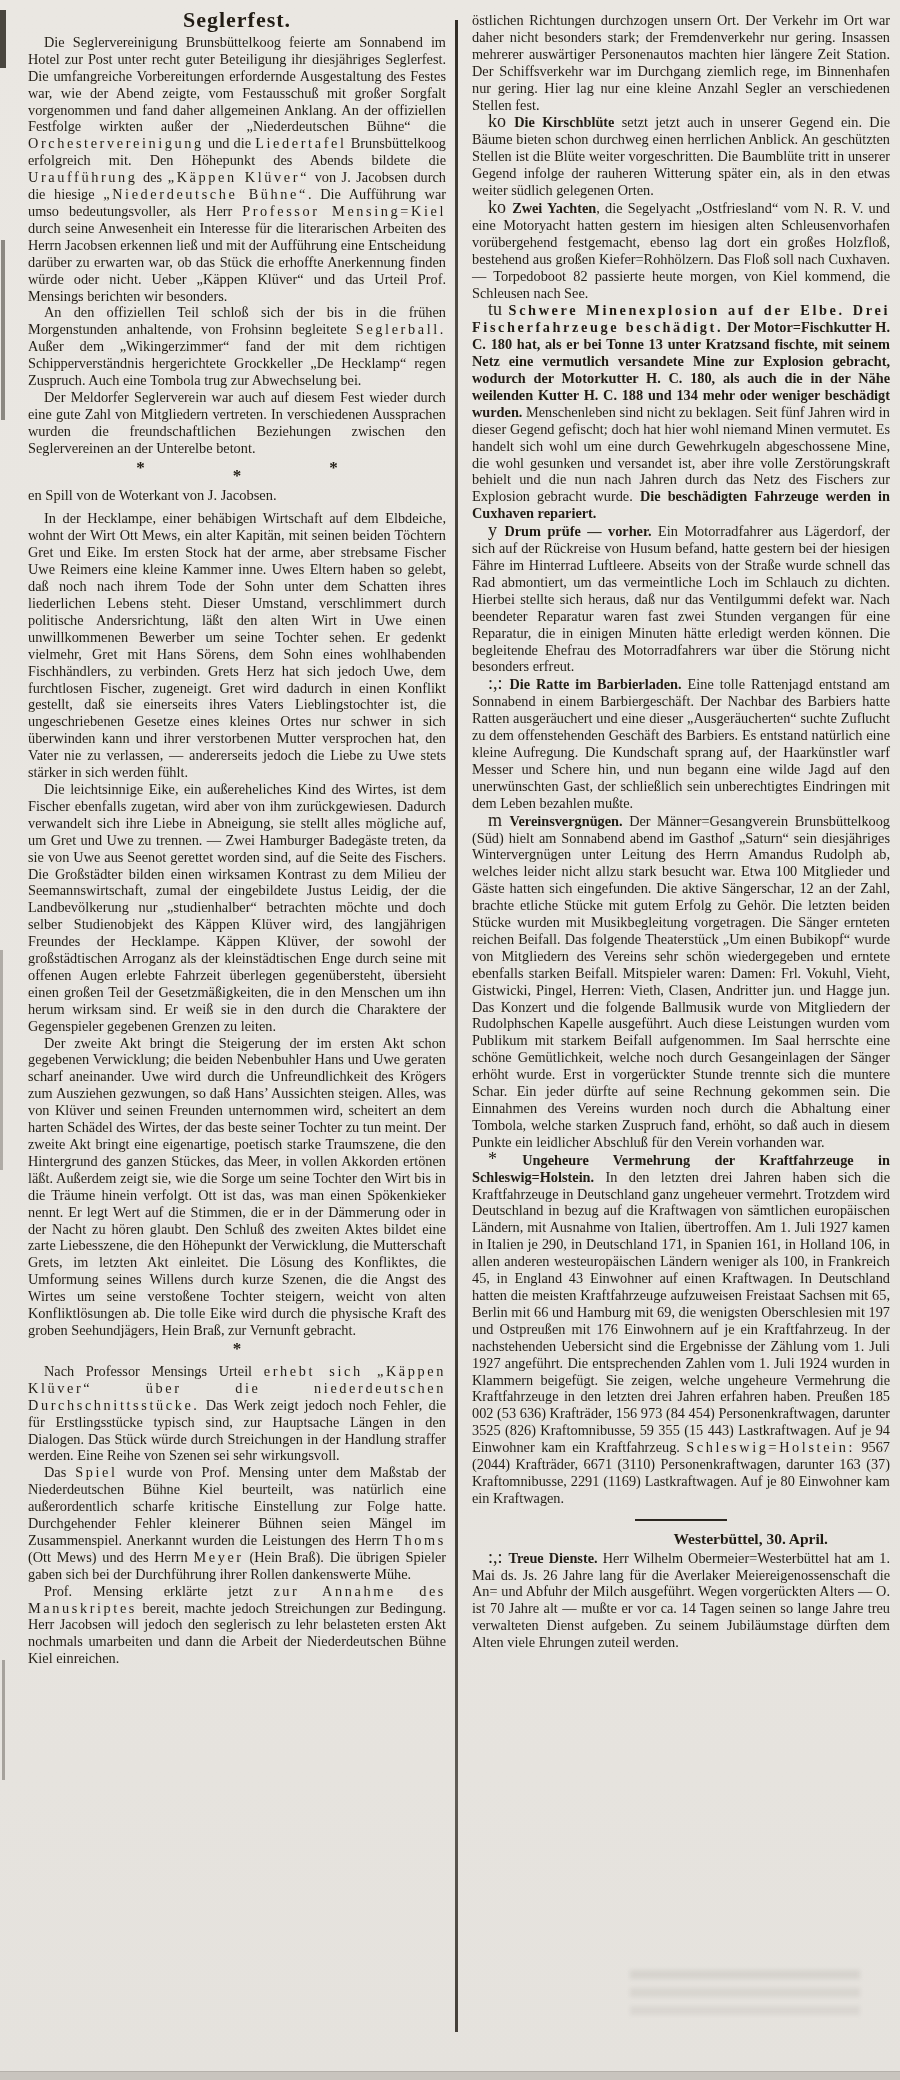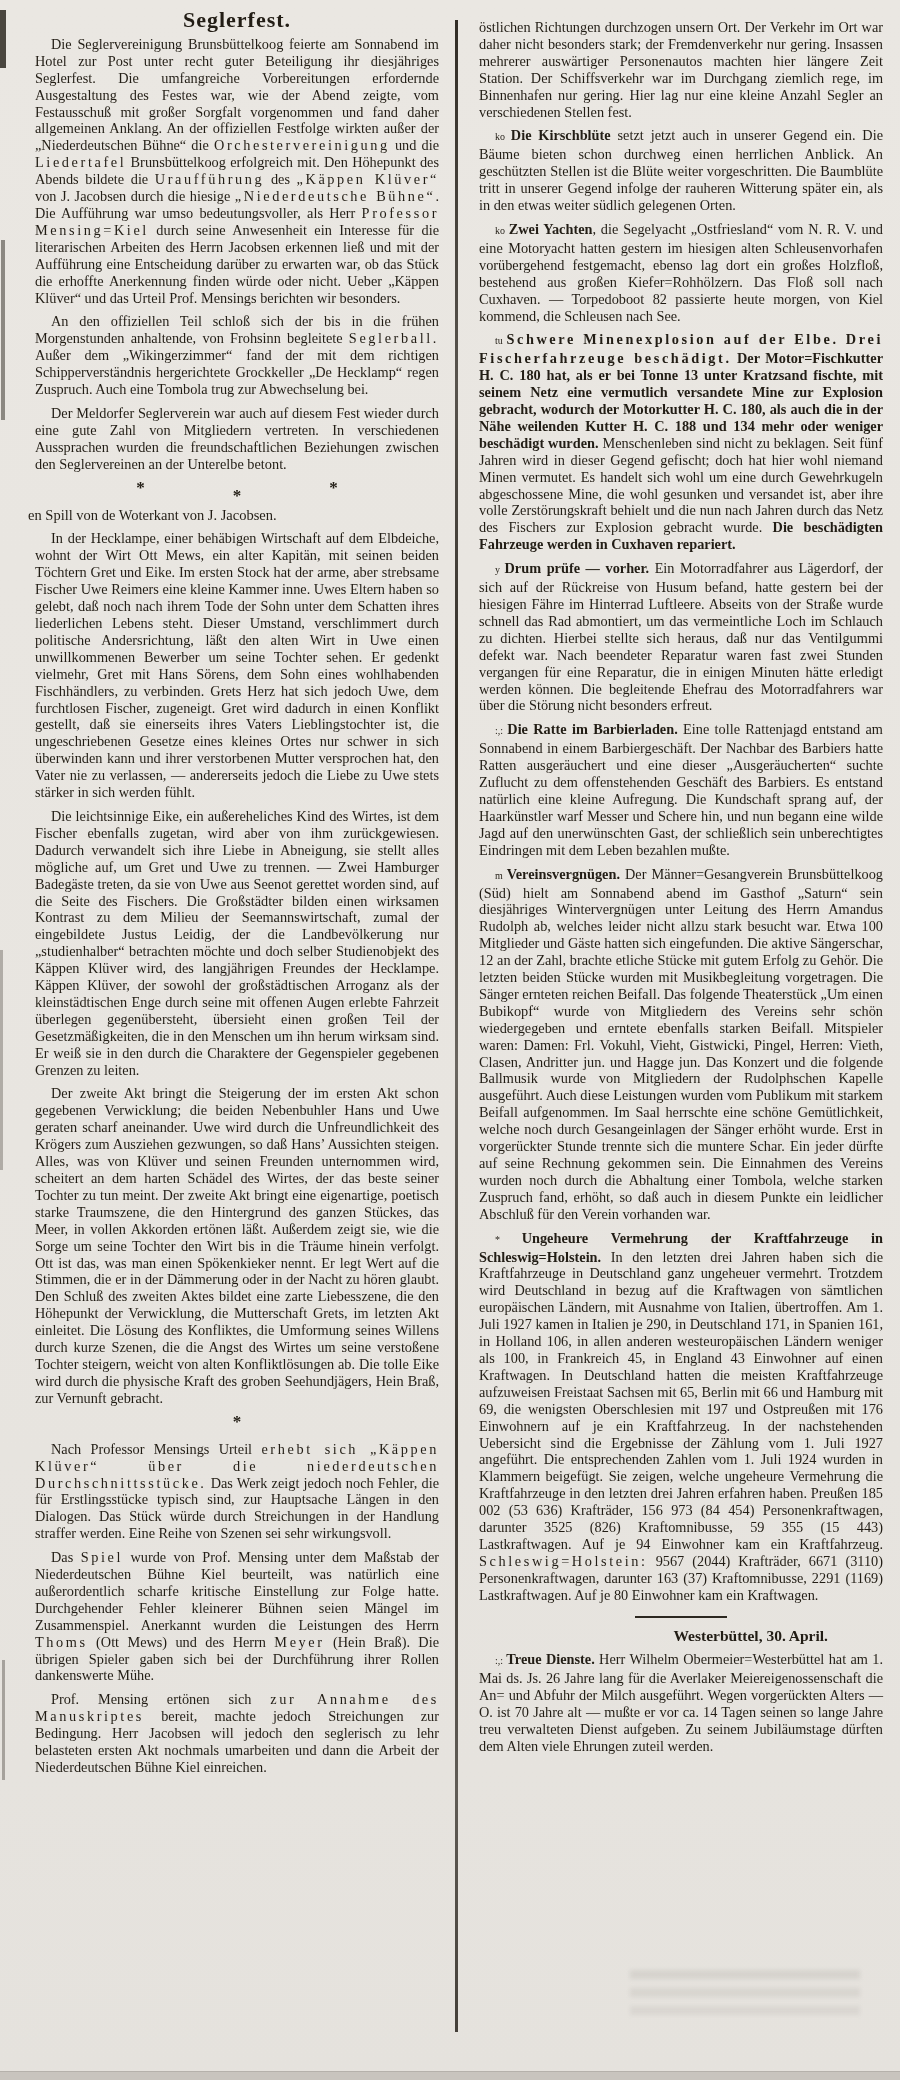--- a/index.html
+++ b/index.html
@@ -22,27 +22,27 @@
     width:862px;
     display:flex;
     gap:26px;
   }
   .col{
     width:418px;
     font-size:14.3px;
     line-height:16.9px;
     text-align:justify;
   }
-  .para{margin:7px;text-indent:16px;}
+  .para{margin:0;text-indent:16px;}
   .para.noindent{text-indent:0;}
   .seg{white-space:normal;}
   .seg-b{font-weight:bold;}
   .seg-sp{letter-spacing:2.6px;}
   .seg-bsp{font-weight:bold;letter-spacing:2.6px;}
-  .seg-mk{font-size:10px;}
+  .seg-mk{font-size:18px;}
   .headline-main{
     margin:0 0 5px 0;
     text-align:center;
     font-size:22px;
     font-weight:bold;
     letter-spacing:1px;
     text-indent:0;
   }
   .headline-sub{
     margin:7px 0 2px 0;
@@ -132,21 +132,21 @@
           <span>*</span>
           <span>*</span>
         </div>
         <div class="subtitle">en Spill von de Woterkant von J. Jacobsen.</div>
         <p class="para"><span class="seg">In der Hecklampe, einer behäbigen Wirtschaft auf dem Elbdeiche, wohnt der Wirt Ott Mews, ein alter Kapitän, mit seinen beiden Töchtern Gret und Eike. Im ersten Stock hat der arme, aber strebsame Fischer Uwe Reimers eine kleine Kammer inne. Uwes Eltern haben so gelebt, daß noch nach ihrem Tode der Sohn unter dem Schatten ihres liederlichen Lebens steht. Dieser Umstand, verschlimmert durch politische Andersrichtung, läßt den alten Wirt in Uwe einen unwillkommenen Bewerber um seine Tochter sehen. Er gedenkt vielmehr, Gret mit Hans Sörens, dem Sohn eines wohlhabenden Fischhändlers, zu verbinden. Grets Herz hat sich jedoch Uwe, dem furchtlosen Fischer, zugeneigt. Gret wird dadurch in einen Konflikt gestellt, daß sie einerseits ihres Vaters Lieblingstochter ist, die ungeschriebenen Gesetze eines kleines Ortes nur schwer in sich überwinden kann und ihrer verstorbenen Mutter versprochen hat, den Vater nie zu verlassen, — andererseits jedoch die Liebe zu Uwe stets stärker in sich werden fühlt.</span></p>
         <p class="para"><span class="seg">Die leichtsinnige Eike, ein außereheliches Kind des Wirtes, ist dem Fischer ebenfalls zugetan, wird aber von ihm zurückgewiesen. Dadurch verwandelt sich ihre Liebe in Abneigung, sie stellt alles mögliche auf, um Gret und Uwe zu trennen. — Zwei Hamburger Badegäste treten, da sie von Uwe aus Seenot gerettet worden sind, auf die Seite des Fischers. Die Großstädter bilden einen wirksamen Kontrast zu dem Milieu der Seemannswirtschaft, zumal der eingebildete Justus Leidig, der die Landbevölkerung nur „studienhalber“ betrachten möchte und doch selber Studienobjekt des Käppen Klüver wird, des langjährigen Freundes der Hecklampe. Käppen Klüver, der sowohl der großstädtischen Arroganz als der kleinstädtischen Enge durch seine mit offenen Augen erlebte Fahrzeit überlegen gegenübersteht, übersieht einen großen Teil der Gesetzmäßigkeiten, die in den Menschen um ihn herum wirksam sind. Er weiß sie in den durch die Charaktere der Gegenspieler gegebenen Grenzen zu leiten.</span></p>
         <p class="para"><span class="seg">Der zweite Akt bringt die Steigerung der im ersten Akt schon gegebenen Verwicklung; die beiden Nebenbuhler Hans und Uwe geraten scharf aneinander. Uwe wird durch die Unfreundlichkeit des Krögers zum Ausziehen gezwungen, so daß Hans’ Aussichten steigen. Alles, was von Klüver und seinen Freunden unternommen wird, scheitert an dem harten Schädel des Wirtes, der das beste seiner Tochter zu tun meint. Der zweite Akt bringt eine eigenartige, poetisch starke Traumszene, die den Hintergrund des ganzen Stückes, das Meer, in vollen Akkorden ertönen läßt. Außerdem zeigt sie, wie die Sorge um seine Tochter den Wirt bis in die Träume hinein verfolgt. Ott ist das, was man einen Spökenkieker nennt. Er legt Wert auf die Stimmen, die er in der Dämmerung oder in der Nacht zu hören glaubt. Den Schluß des zweiten Aktes bildet eine zarte Liebesszene, die den Höhepunkt der Verwicklung, die Mutterschaft Grets, im letzten Akt einleitet. Die Lösung des Konfliktes, die Umformung seines Willens durch kurze Szenen, die die Angst des Wirtes um seine verstoßene Tochter steigern, weicht von alten Konfliktlösungen ab. Die tolle Eike wird durch die physische Kraft des groben Seehundjägers, Hein Braß, zur Vernunft gebracht.</span></p>
         <div class="star1">*</div>
         <p class="para"><span class="seg">Nach Professor Mensings Urteil </span><span class="seg seg-sp">erhebt sich „Käppen Klüver“ über die niederdeutschen Durchschnittsstücke.</span><span class="seg"> Das Werk zeigt jedoch noch Fehler, die für Erstlingsstücke typisch sind, zur Hauptsache Längen in den Dialogen. Das Stück würde durch Streichungen in der Handlung straffer werden. Eine Reihe von Szenen sei sehr wirkungsvoll.</span></p>
         <p class="para"><span class="seg">Das </span><span class="seg seg-sp">Spiel</span><span class="seg"> wurde von Prof. Mensing unter dem Maßstab der Niederdeutschen Bühne Kiel beurteilt, was natürlich eine außerordentlich scharfe kritische Einstellung zur Folge hatte. Durchgehender Fehler kleinerer Bühnen seien Mängel im Zusammenspiel. Anerkannt wurden die Leistungen des Herrn </span><span class="seg seg-sp">Thoms</span><span class="seg"> (Ott Mews) und des Herrn </span><span class="seg seg-sp">Meyer</span><span class="seg"> (Hein Braß). Die übrigen Spieler gaben sich bei der Durchführung ihrer Rollen dankenswerte Mühe.</span></p>
-        <p class="para"><span class="seg">Prof. Mensing ertönen sich </span><span class="seg seg-sp">zur Annahme des Manuskriptes</span><span class="seg"> bereit, machte jedoch Streichungen zur Bedingung. Herr Jacobsen will jedoch den seglerisch zu lehr belasteten ersten Akt nochmals umarbeiten und dann die Arbeit der Niederdeutschen Bühne Kiel einreichen.</span></p>
+        <p class="para"><span class="seg">Prof. Mensing erklärte jetzt </span><span class="seg seg-sp">zur Annahme des Manuskriptes</span><span class="seg"> bereit, machte jedoch Streichungen zur Bedingung. Herr Jacobsen will jedoch den seglerisch zu lehr belasteten ersten Akt nochmals umarbeiten und dann die Arbeit der Niederdeutschen Bühne Kiel einreichen.</span></p>
       </div>
     <div class="col" id="right-col">
         <p class="para noindent"><span class="seg">östlichen Richtungen durchzogen unsern Ort. Der Verkehr im Ort war daher nicht besonders stark; der Fremdenverkehr nur gering. Insassen mehrerer auswärtiger Personenautos machten hier längere Zeit Station. Der Schiffsverkehr war im Durchgang ziemlich rege, im Binnenhafen nur gering. Hier lag nur eine kleine Anzahl Segler an verschiedenen Stellen fest.</span></p>
         <p class="para"><span class="seg seg-mk">ko </span><span class="seg seg-b">Die Kirschblüte</span><span class="seg"> setzt jetzt auch in unserer Gegend ein. Die Bäume bieten schon durchweg einen herrlichen Anblick. An geschützten Stellen ist die Blüte weiter vorgeschritten. Die Baumblüte tritt in unserer Gegend infolge der rauheren Witterung später ein, als in den etwas weiter südlich gelegenen Orten.</span></p>
         <p class="para"><span class="seg seg-mk">ko </span><span class="seg seg-b">Zwei Yachten</span><span class="seg">, die Segelyacht „Ostfriesland“ vom N. R. V. und eine Motoryacht hatten gestern im hiesigen alten Schleusenvorhafen vorübergehend festgemacht, ebenso lag dort ein großes Holzfloß, bestehend aus großen Kiefer=Rohhölzern. Das Floß soll nach Cuxhaven. — Torpedoboot 82 passierte heute morgen, von Kiel kommend, die Schleusen nach See.</span></p>
         <p class="para"><span class="seg seg-mk">tu </span><span class="seg seg-bsp">Schwere Minenexplosion auf der Elbe. Drei Fischerfahrzeuge beschädigt.</span><span class="seg"> </span><span class="seg seg-b">Der Motor=Fischkutter H. C. 180 hat, als er bei Tonne 13 unter Kratzsand fischte, mit seinem Netz eine vermutlich versandete Mine zur Explosion gebracht, wodurch der Motorkutter H. C. 180, als auch die in der Nähe weilenden Kutter H. C. 188 und 134 mehr oder weniger beschädigt wurden.</span><span class="seg"> Menschenleben sind nicht zu beklagen. Seit fünf Jahren wird in dieser Gegend gefischt; doch hat hier wohl niemand Minen vermutet. Es handelt sich wohl um eine durch Gewehrkugeln abgeschossene Mine, die wohl gesunken und versandet ist, aber ihre volle Zerstörungskraft behielt und die nun nach Jahren durch das Netz des Fischers zur Explosion gebracht wurde. </span><span class="seg seg-b">Die beschädigten Fahrzeuge werden in Cuxhaven repariert.</span></p>
         <p class="para"><span class="seg seg-mk">y </span><span class="seg seg-b">Drum prüfe — vorher.</span><span class="seg"> Ein Motorradfahrer aus Lägerdorf, der sich auf der Rückreise von Husum befand, hatte gestern bei der hiesigen Fähre im Hinterrad Luftleere. Abseits von der Straße wurde schnell das Rad abmontiert, um das vermeintliche Loch im Schlauch zu dichten. Hierbei stellte sich heraus, daß nur das Ventilgummi defekt war. Nach beendeter Reparatur waren fast zwei Stunden vergangen für eine Reparatur, die in einigen Minuten hätte erledigt werden können. Die begleitende Ehefrau des Motorradfahrers war über die Störung nicht besonders erfreut.</span></p>
         <p class="para"><span class="seg seg-mk">:,: </span><span class="seg seg-b">Die Ratte im Barbierladen.</span><span class="seg"> Eine tolle Rattenjagd entstand am Sonnabend in einem Barbiergeschäft. Der Nachbar des Barbiers hatte Ratten ausgeräuchert und eine dieser „Ausgeräucherten“ suchte Zuflucht zu dem offenstehenden Geschäft des Barbiers. Es entstand natürlich eine kleine Aufregung. Die Kundschaft sprang auf, der Haarkünstler warf Messer und Schere hin, und nun begann eine wilde Jagd auf den unerwünschten Gast, der schließlich sein unberechtigtes Eindringen mit dem Leben bezahlen mußte.</span></p>
         <p class="para"><span class="seg seg-mk">m </span><span class="seg seg-b">Vereinsvergnügen.</span><span class="seg"> Der Männer=Gesangverein Brunsbüttelkoog (Süd) hielt am Sonnabend abend im Gasthof „Saturn“ sein diesjähriges Wintervergnügen unter Leitung des Herrn Amandus Rudolph ab, welches leider nicht allzu stark besucht war. Etwa 100 Mitglieder und Gäste hatten sich eingefunden. Die aktive Sängerschar, 12 an der Zahl, brachte etliche Stücke mit gutem Erfolg zu Gehör. Die letzten beiden Stücke wurden mit Musikbegleitung vorgetragen. Die Sänger ernteten reichen Beifall. Das folgende Theaterstück „Um einen Bubikopf“ wurde von Mitgliedern des Vereins sehr schön wiedergegeben und erntete ebenfalls starken Beifall. Mitspieler waren: Damen: Frl. Vokuhl, Vieht, Gistwicki, Pingel, Herren: Vieth, Clasen, Andritter jun. und Hagge jun. Das Konzert und die folgende Ballmusik wurde von Mitgliedern der Rudolphschen Kapelle ausgeführt. Auch diese Leistungen wurden vom Publikum mit starkem Beifall aufgenommen. Im Saal herrschte eine schöne Gemütlichkeit, welche noch durch Gesangeinlagen der Sänger erhöht wurde. Erst in vorgerückter Stunde trennte sich die muntere Schar. Ein jeder dürfte auf seine Rechnung gekommen sein. Die Einnahmen des Vereins wurden noch durch die Abhaltung einer Tombola, welche starken Zuspruch fand, erhöht, so daß auch in diesem Punkte ein leidlicher Abschluß für den Verein vorhanden war.</span></p>
         <p class="para"><span class="seg seg-mk">* </span><span class="seg seg-b">Ungeheure Vermehrung der Kraftfahrzeuge in Schleswig=Holstein.</span><span class="seg"> In den letzten drei Jahren haben sich die Kraftfahrzeuge in Deutschland ganz ungeheuer vermehrt. Trotzdem wird Deutschland in bezug auf die Kraftwagen von sämtlichen europäischen Ländern, mit Ausnahme von Italien, übertroffen. Am 1. Juli 1927 kamen in Italien je 290, in Deutschland 171, in Spanien 161, in Holland 106, in allen anderen westeuropäischen Ländern weniger als 100, in Frankreich 45, in England 43 Einwohner auf einen Kraftwagen. In Deutschland hatten die meisten Kraftfahrzeuge aufzuweisen Freistaat Sachsen mit 65, Berlin mit 66 und Hamburg mit 69, die wenigsten Oberschlesien mit 197 und Ostpreußen mit 176 Einwohnern auf je ein Kraftfahrzeug. In der nachstehenden Uebersicht sind die Ergebnisse der Zählung vom 1. Juli 1927 angeführt. Die entsprechenden Zahlen vom 1. Juli 1924 wurden in Klammern beigefügt. Sie zeigen, welche ungeheure Vermehrung die Kraftfahrzeuge in den letzten drei Jahren erfahren haben. Preußen 185 002 (53 636) Krafträder, 156 973 (84 454) Personenkraftwagen, darunter 3525 (826) Kraftomnibusse, 59 355 (15 443) Lastkraftwagen. Auf je 94 Einwohner kam ein Kraftfahrzeug. </span><span class="seg seg-sp">Schleswig=Holstein:</span><span class="seg"> 9567 (2044) Krafträder, 6671 (3110) Personenkraftwagen, darunter 163 (37) Kraftomnibusse, 2291 (1169) Lastkraftwagen. Auf je 80 Einwohner kam ein Kraftwagen.</span></p>

